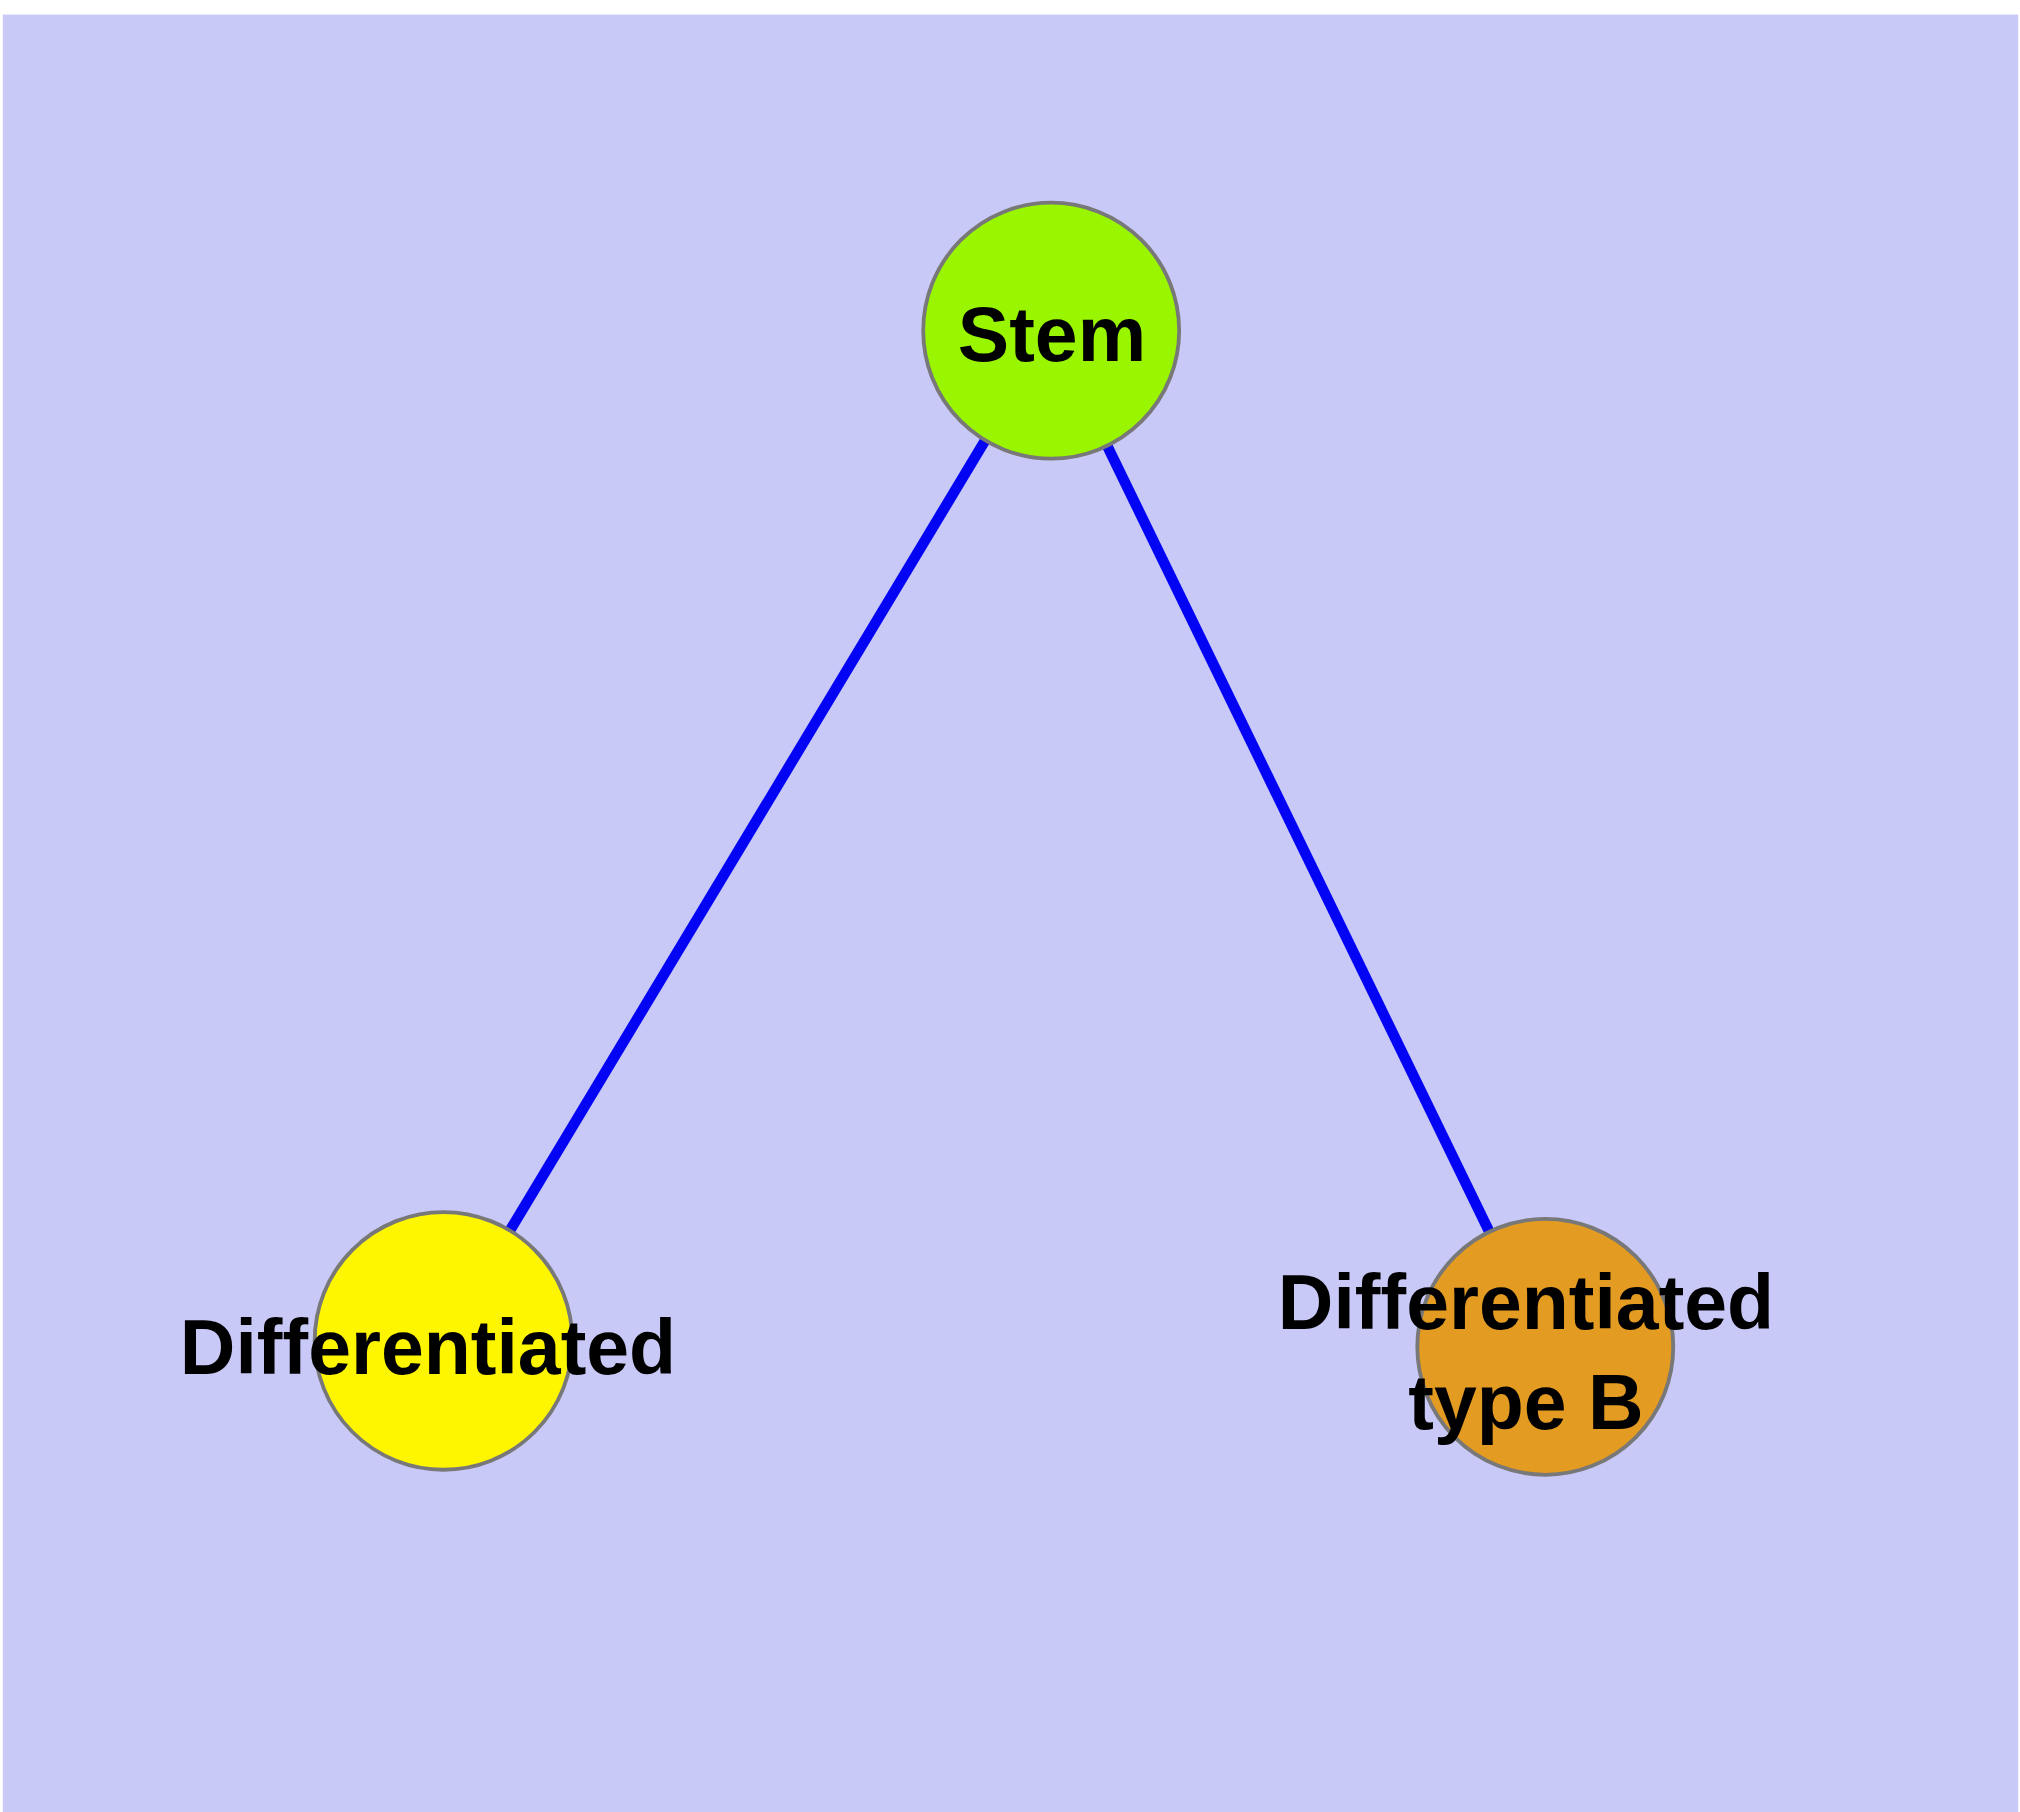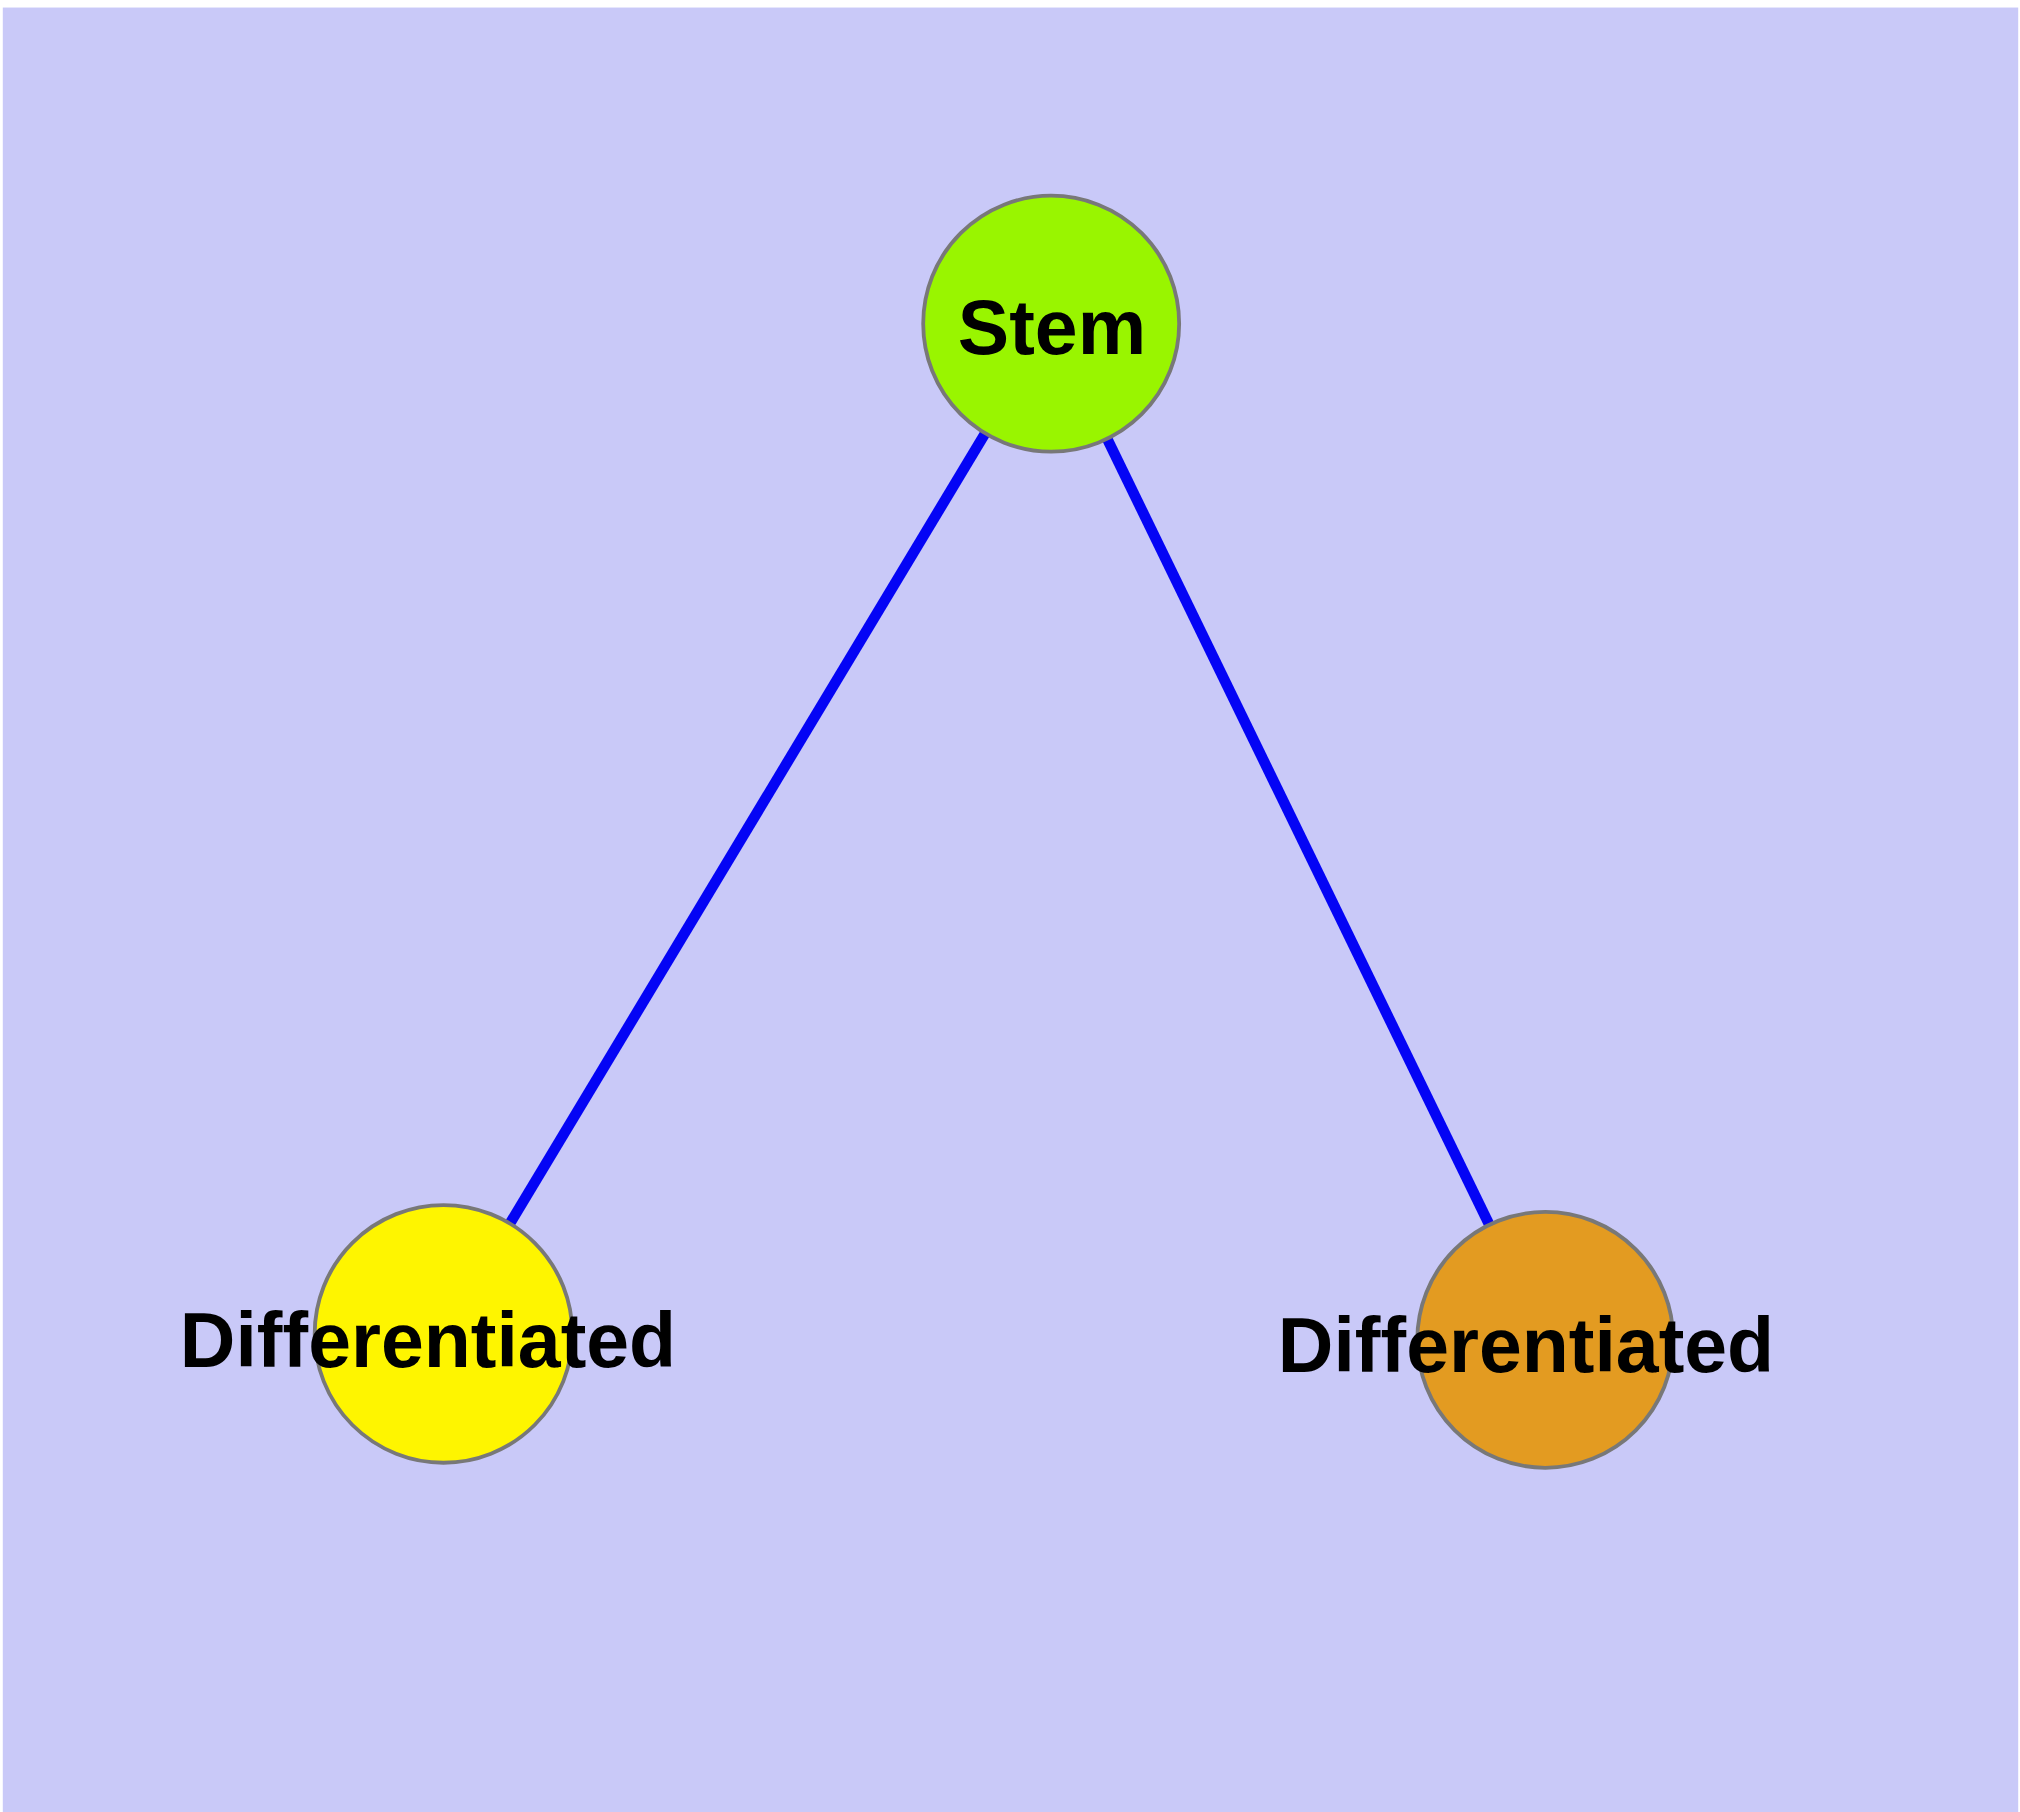--- a/index.html
+++ b/index.html
@@ -9,21 +9,21 @@
   body {
     width: 2021px;
     height: 1812px;
     background: #ffffff;
     font-family: "Liberation Sans", sans-serif;
     overflow: hidden;
   }
   .stage {
     position: absolute;
     left: 0;
-    top: 5px;
+    top: 12px;
     width: 2021px;
     height: 1768px;
   }
   .graph-svg {
     position: absolute;
     left: 0;
     top: 0;
     width: 2021px;
     height: 1812px;
     display: block;
@@ -63,16 +63,17 @@
   <div class="node-label" style="left:1052px; top:322px;">
     <span class="line">Stem</span>
   </div>
 
   <div class="node-label" style="left:428px; top:1335px;">
     <span class="line">Differentiated</span>
   </div>
 
   <div class="node-label" style="left:1526px; top:1340px;">
     <span class="line">Differentiated</span>
+    <span class="line">type B</span>
   </div>
 
 </div>
 
 
 </body></html>

